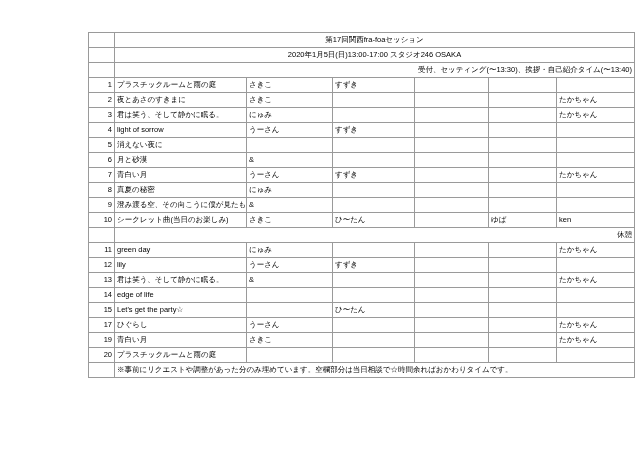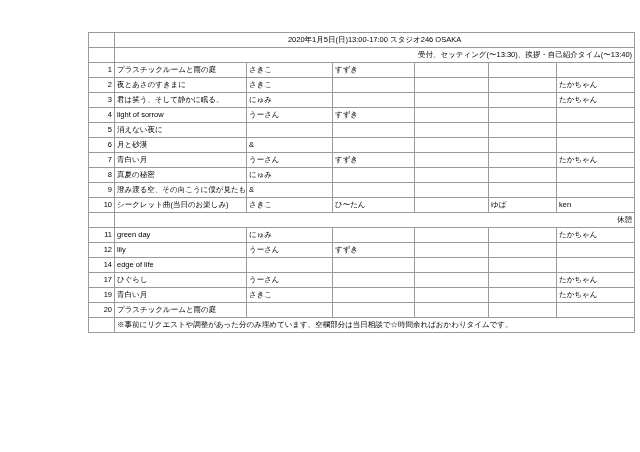--- a/index.html
+++ b/index.html
@@ -62,20 +62,24 @@
         <col class="col-song">
         <col class="col-vocal">
         <col class="col-glead">
         <col class="col-gside">
         <col class="col-bass">
         <col class="col-drums">
     </colgroup>
     <tbody id="tbody">
         <tr class="title-row">
           <td></td>
+          <td colspan="6">第17回関西fra-foaセッション</td>
+        </tr>
+        <tr class="title-row">
+          <td></td>
           <td colspan="6">2020年1月5日(日)13:00-17:00  スタジオ246 OSAKA</td>
         </tr>
         <tr class="section-row">
           <td></td>
           <td colspan="6">受付、セッティング(〜13:30)、挨拶・自己紹介タイム(〜13:40)</td>
         </tr>
         <tr>
           <td class="num">1</td>
           <td>プラスチックルームと雨の庭</td>
           <td>さきこ</td>
@@ -181,24 +185,42 @@
         <tr>
           <td class="num">12</td>
           <td>lily</td>
           <td>うーさん</td>
           <td>すずき</td>
           <td></td>
           <td></td>
           <td></td>
         </tr>
         <tr>
+          <td class="num">13</td>
+          <td>君は笑う、そして静かに眠る。</td>
+          <td>&amp;</td>
+          <td></td>
+          <td></td>
+          <td></td>
+          <td>たかちゃん</td>
+        </tr>
+        <tr>
           <td class="num">14</td>
           <td>edge of life</td>
           <td></td>
           <td></td>
+          <td></td>
+          <td></td>
+          <td></td>
+        </tr>
+        <tr>
+          <td class="num">15</td>
+          <td>Let's get the party☆</td>
+          <td></td>
+          <td>ひ〜たん</td>
           <td></td>
           <td></td>
           <td></td>
         </tr>
         <tr>
           <td class="num">17</td>
           <td>ひぐらし</td>
           <td>うーさん</td>
           <td></td>
           <td></td>

